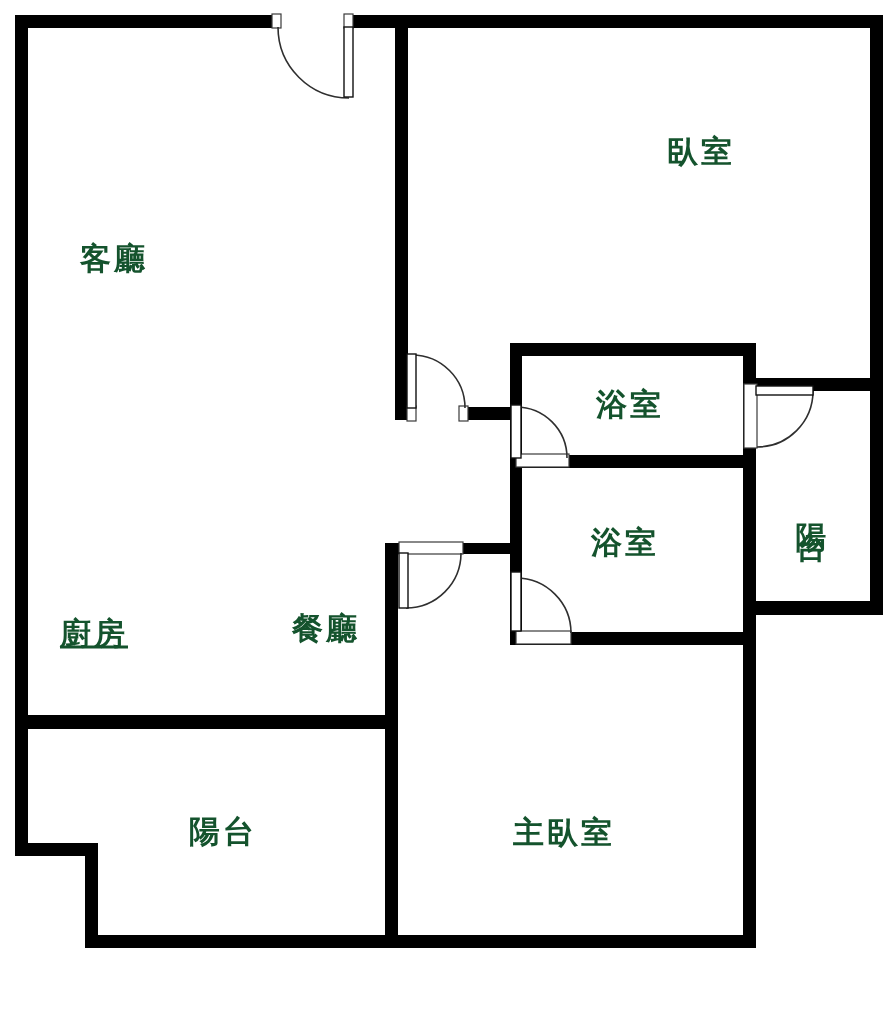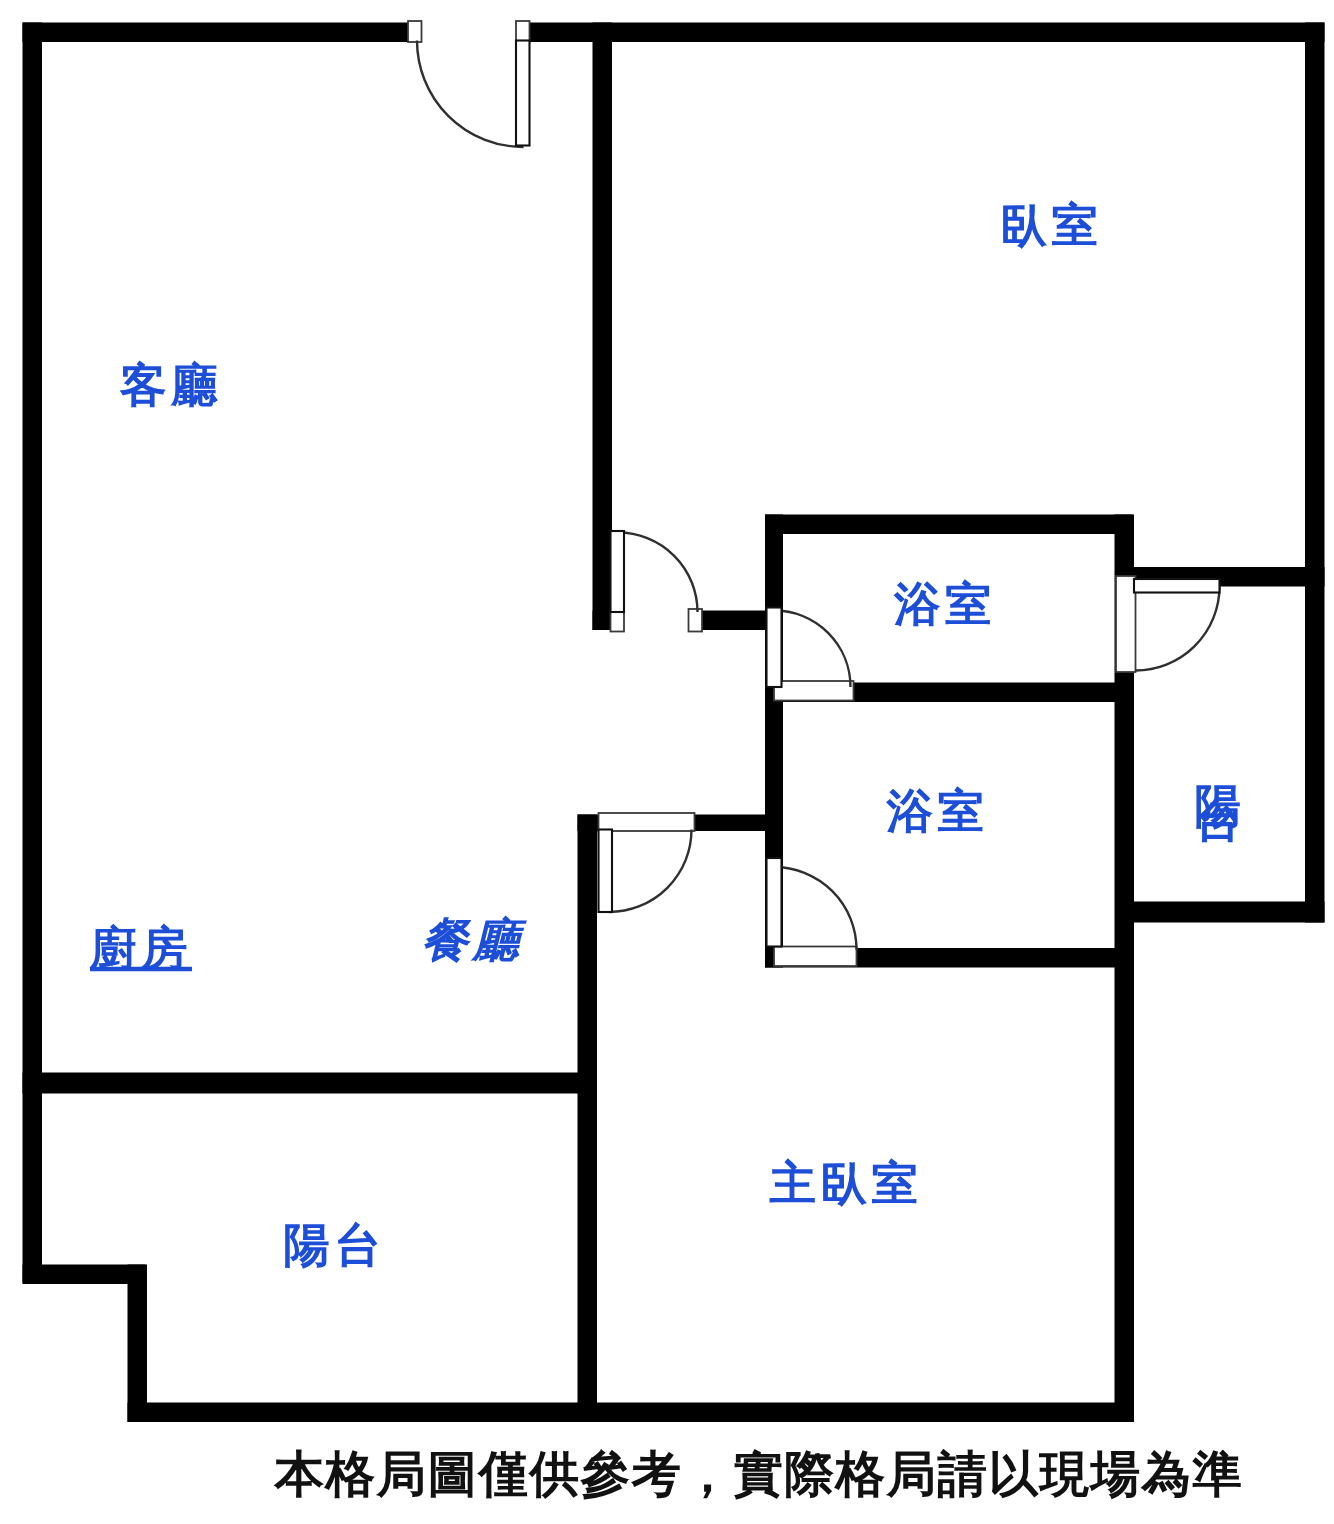--- a/index.html
+++ b/index.html
@@ -13,21 +13,21 @@
   #plan-svg{position:absolute;left:0;top:0;}
   .wall{fill:#000000;stroke:none;}
   .gap{fill:#ffffff;stroke:none;}
   .sill{fill:#ffffff;stroke:#3a3a3a;stroke-width:1.2;}
   .jamb{fill:#ffffff;stroke:#3a3a3a;stroke-width:1.2;}
   .door-panel{fill:#ffffff;stroke:#111111;stroke-width:1.4;}
   .door-arc{fill:none;stroke:#2f2f2f;stroke-width:1.6;}
   .room-label{
     position:absolute;
     transform:translate(-50%,-50%);
-    color:#1d4ed8;
+    color:#14532d;
     font-size:31px;
     font-weight:600;
     letter-spacing:3px;
     white-space:nowrap;
     line-height:1;
   }
   .room-label.vertical{
     writing-mode:vertical-rl;
     text-orientation:upright;
     letter-spacing:6px;
@@ -112,21 +112,20 @@
   <div class="room-label" style="left:701px;top:151px;">臥室</div>
 
   <div class="room-label" style="left:630px;top:404px;">浴室</div>
 
   <div class="room-label vertical" style="left:811px;top:505px;">陽台</div>
 
   <div class="room-label" style="left:625px;top:542px;">浴室</div>
 
   <div class="room-label" style="left:94px;top:633px;text-decoration:underline;">廚房</div>
 
-  <div class="room-label" style="left:315px;top:628px;font-style:italic;">餐廳</div>
+  <div class="room-label" style="left:326px;top:628px;">餐廳</div>
 
   <div class="room-label" style="left:223px;top:831px;">陽台</div>
 
-  <div class="room-label" style="left:564px;top:790px;">主臥室</div>
+  <div class="room-label" style="left:564px;top:832px;">主臥室</div>
 
-  <div class="caption">本格局圖僅供參考，實際格局請以現場為準</div>
 
 </div>
 
 </body></html>

